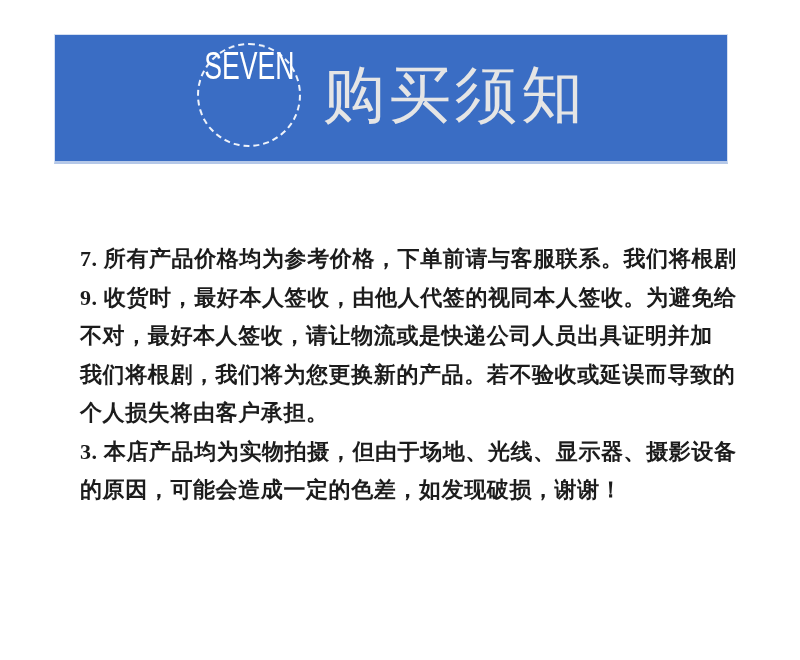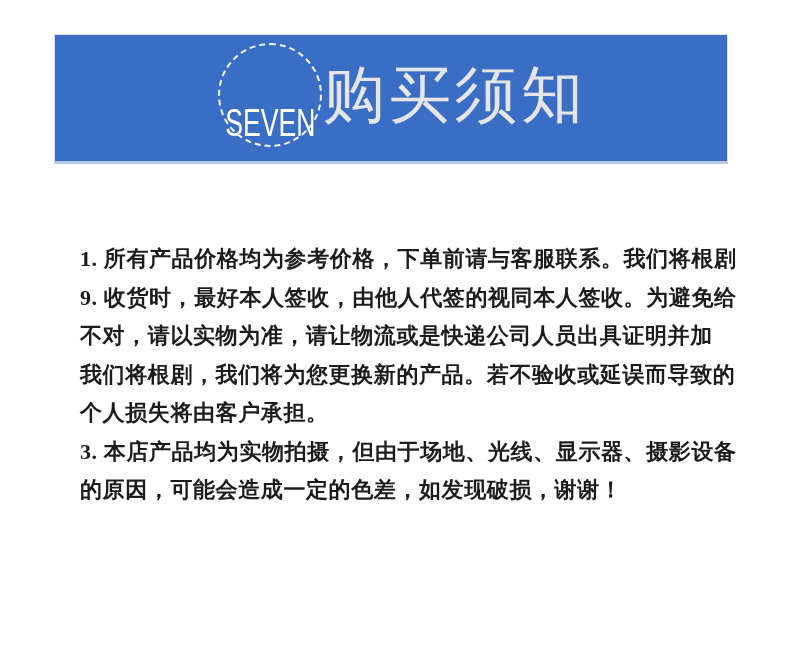--- a/index.html
+++ b/index.html
@@ -29,24 +29,23 @@
   }
   .badge-circle {
     position: absolute;
     left: 142px;
     top: 8px;
     width: 104px;
     height: 104px;
     border: 2px dashed rgba(255,255,255,0.92);
     border-radius: 50%;
     display: flex;
-    align-items: flex-end;
+    align-items: flex-start;
     justify-content: center;
     box-sizing: border-box;
-    margin-left: 21px;
   }
   .badge-text {
     color: #ffffff;
     font-size: 38px;
     font-weight: normal;
     font-family: "Liberation Sans", sans-serif;
     transform: scaleX(0.70);
     white-space: nowrap;
   }
   .banner-title {
@@ -84,22 +83,22 @@
 <div class="page">
 
   <div class="banner">
     <div class="badge-circle">
       <span class="badge-text">SEVEN</span>
     </div>
     <div class="banner-title">购买须知</div>
   </div>
 
   <div class="notice">
-    <div class="notice-line">1. 所有产品价格均为参考价格，下单前请与客服联系。我们将根剧</div>
+    <div class="notice-line">7. 所有产品价格均为参考价格，下单前请与客服联系。我们将根剧</div>
     <div class="notice-line">9. 收货时，最好本人签收，由他人代签的视同本人签收。为避免给</div>
-    <div class="notice-line">不对，请以实物为准，请让物流或是快递公司人员出具证明并加</div>
+    <div class="notice-line">不对，最好本人签收，请让物流或是快递公司人员出具证明并加</div>
     <div class="notice-line">我们将根剧，我们将为您更换新的产品。若不验收或延误而导致的</div>
     <div class="notice-line">个人损失将由客户承担。</div>
     <div class="notice-line">3. 本店产品均为实物拍摄，但由于场地、光线、显示器、摄影设备</div>
     <div class="notice-line">的原因，可能会造成一定的色差，如发现破损，谢谢！</div>
   </div>
 
 </div>
 
 </body></html>

